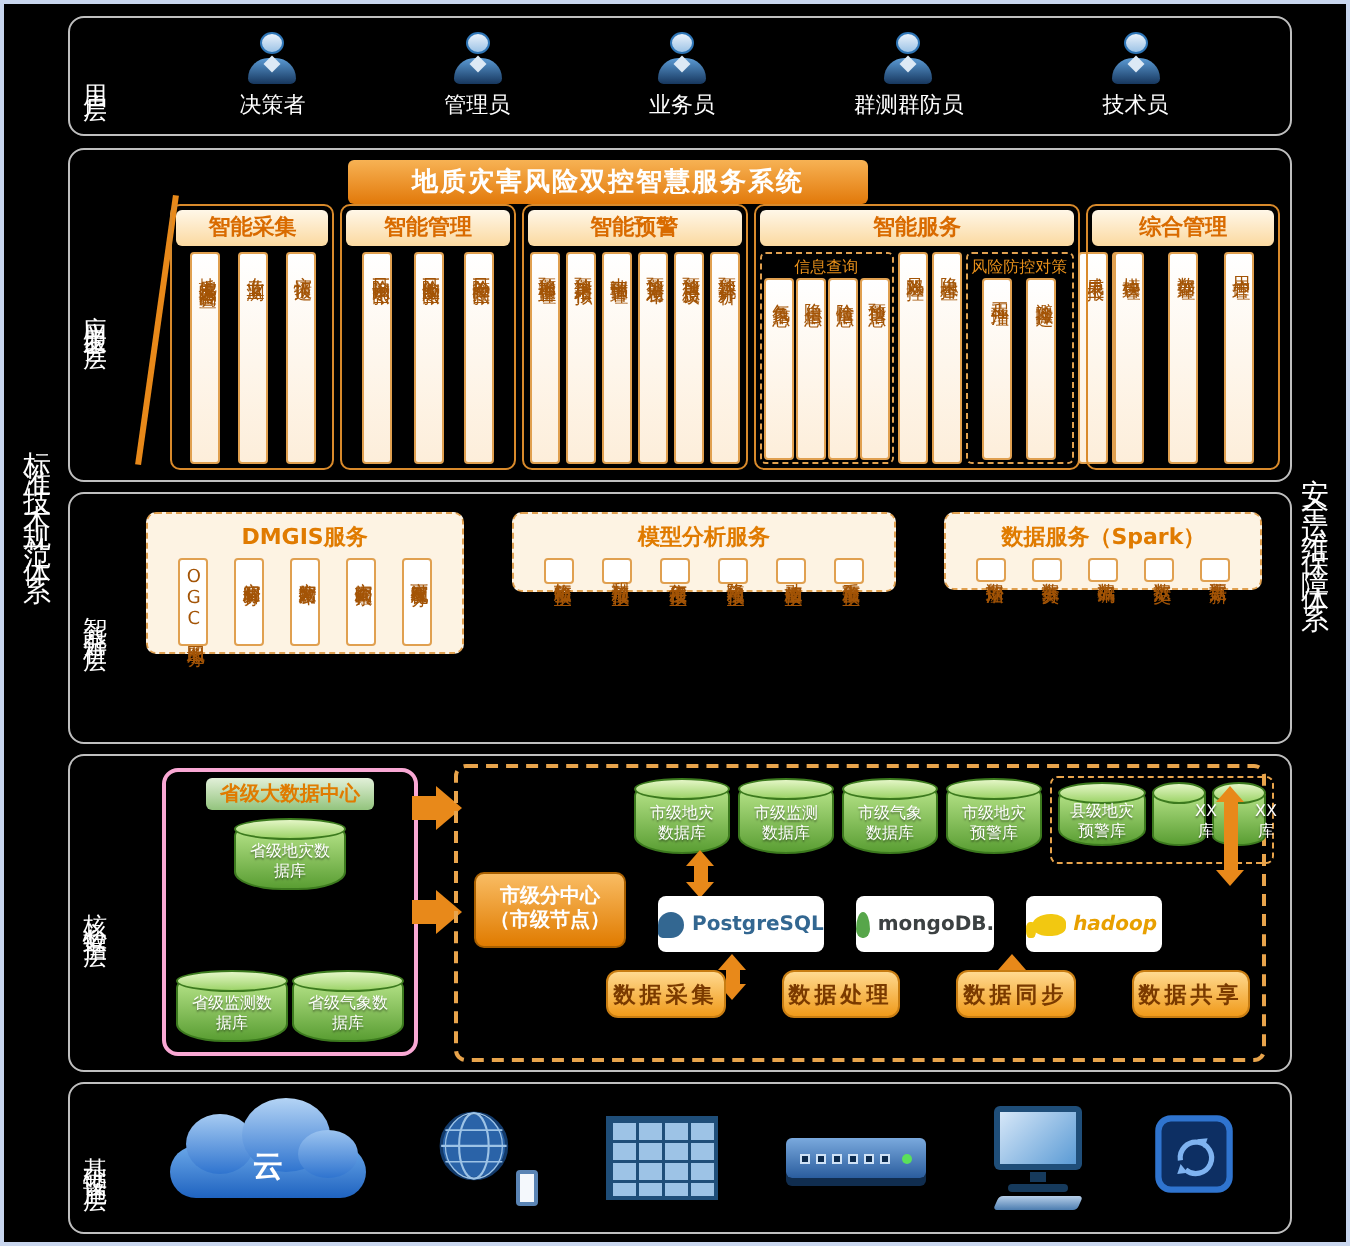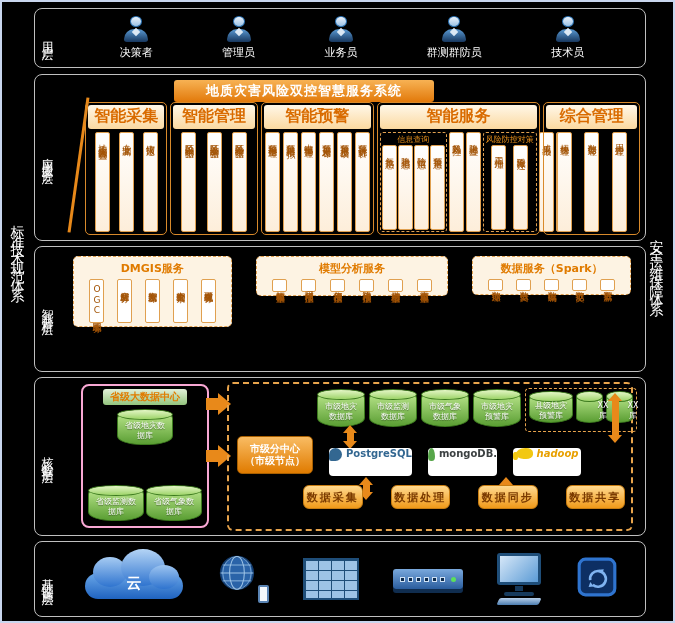--- a/index.html
+++ b/index.html
@@ -44,21 +44,21 @@
                color:#fff; font-weight:bold; font-size:13px; padding:2px 32px; border-radius:3px;
                white-space:nowrap; z-index:2; letter-spacing:1px; }
   .app-slant { position:absolute; left:18px; top:22px; width:3px; height:136px;
                background:#e8891a; transform:rotate(8deg); }
   .groups { position:absolute; left:26px; right:5px; top:27px; bottom:5px; display:flex; gap:3px; }
   .group { border:1px solid #d98a2b; border-radius:5px; padding:2px; display:flex;
            flex-direction:column; min-width:0; }
   .g-collect{flex:80 1 0;} .g-manage{flex:85 1 0;} .g-warning{flex:112 1 0;}
   .g-service{flex:165 1 0;} .g-admin{flex:95 1 0;}
   .group-title { background:linear-gradient(#fff7e8,#fbd9a0); color:#d96b00; font-weight:bold;
-                 font-size:16px; text-align:center; border-radius:3px; padding:1px 0 2px;
+                 font-size:11px; text-align:center; border-radius:3px; padding:1px 0 2px;
                  margin-bottom:3px; white-space:nowrap; }
   .cols { flex:1; display:flex; gap:2px; justify-content:space-evenly; min-height:0; }
   .vcol { writing-mode:vertical-rl; text-orientation:upright; flex:none;
           background:linear-gradient(#ffffff,#fdeeda); border:1px solid #e0a050; color:#a35406;
           font-size:9px; line-height:1; letter-spacing:1px; padding:4px 2px; border-radius:2px; }
   .sub { border:1px dashed #e0a050; border-radius:3px; padding:1px; display:flex;
          flex-direction:column; }
   .sub-title { color:#e8901a; font-size:8px; text-align:center; white-space:nowrap; padding:0 1px; }
   .sub .cols { gap:1px; }
 
@@ -98,21 +98,21 @@
                flex-direction:column; align-items:center; justify-content:center; line-height:1.25; }
   .cyl-row { position:absolute; left:88px; top:4px; right:4px; height:44px; display:flex;
              gap:4px; align-items:stretch; }
   .cyl-city { flex:none; width:48px; height:34px; margin-top:5px; }
   .sub-cyl-box { flex:1; margin-right:20px; border:1px dashed #e8a44c; border-radius:4px;
                  display:flex; gap:3px; padding:6px 3px 2px; }
   .cyl-sub1 { flex:none; width:44px; height:28px; }
   .cyl-sm { flex:none; width:27px; height:28px;padding-left:24px; }
   .cyl-sm .cyl-label, .cyl-sub1 .cyl-label { font-size:8px; padding:3px 2px 0; }
   .logo-row { position:absolute; left:100px; top:64px; width:252px; height:28px; display:flex; gap:16px; }
-  .logo { flex:1; background:#fff; border-radius:4px; display:flex; align-items:flex-start;
+  .logo { flex:1; background:#fff; border-radius:4px; display:flex; align-items:center;
           justify-content:center; gap:4px; font-weight:bold; font-size:10px; }
   .pg-icon { width:13px; height:13px; background:#336791; border-radius:55% 55% 55% 20%; }
   .pg-text { color:#336791; }
   .mongo-icon { width:7px; height:13px; background:#57a64a; border-radius:50% 50% 45% 45%/65% 65% 35% 35%; }
   .mongo-text { color:#3c4142; }
   .hadoop-icon { width:17px; height:11px; background:#f2c811; border-radius:60% 45% 45% 50%; position:relative; }
   .hadoop-icon::after { content:""; position:absolute; left:-3px; top:4px; width:5px; height:8px;
                         background:#f2c811; border-radius:40%; }
   .hadoop-text { color:#e8a000; font-style:italic; }
   .btn-row { position:absolute; left:74px; right:6px; bottom:20px; height:24px; display:flex; gap:28px; }

